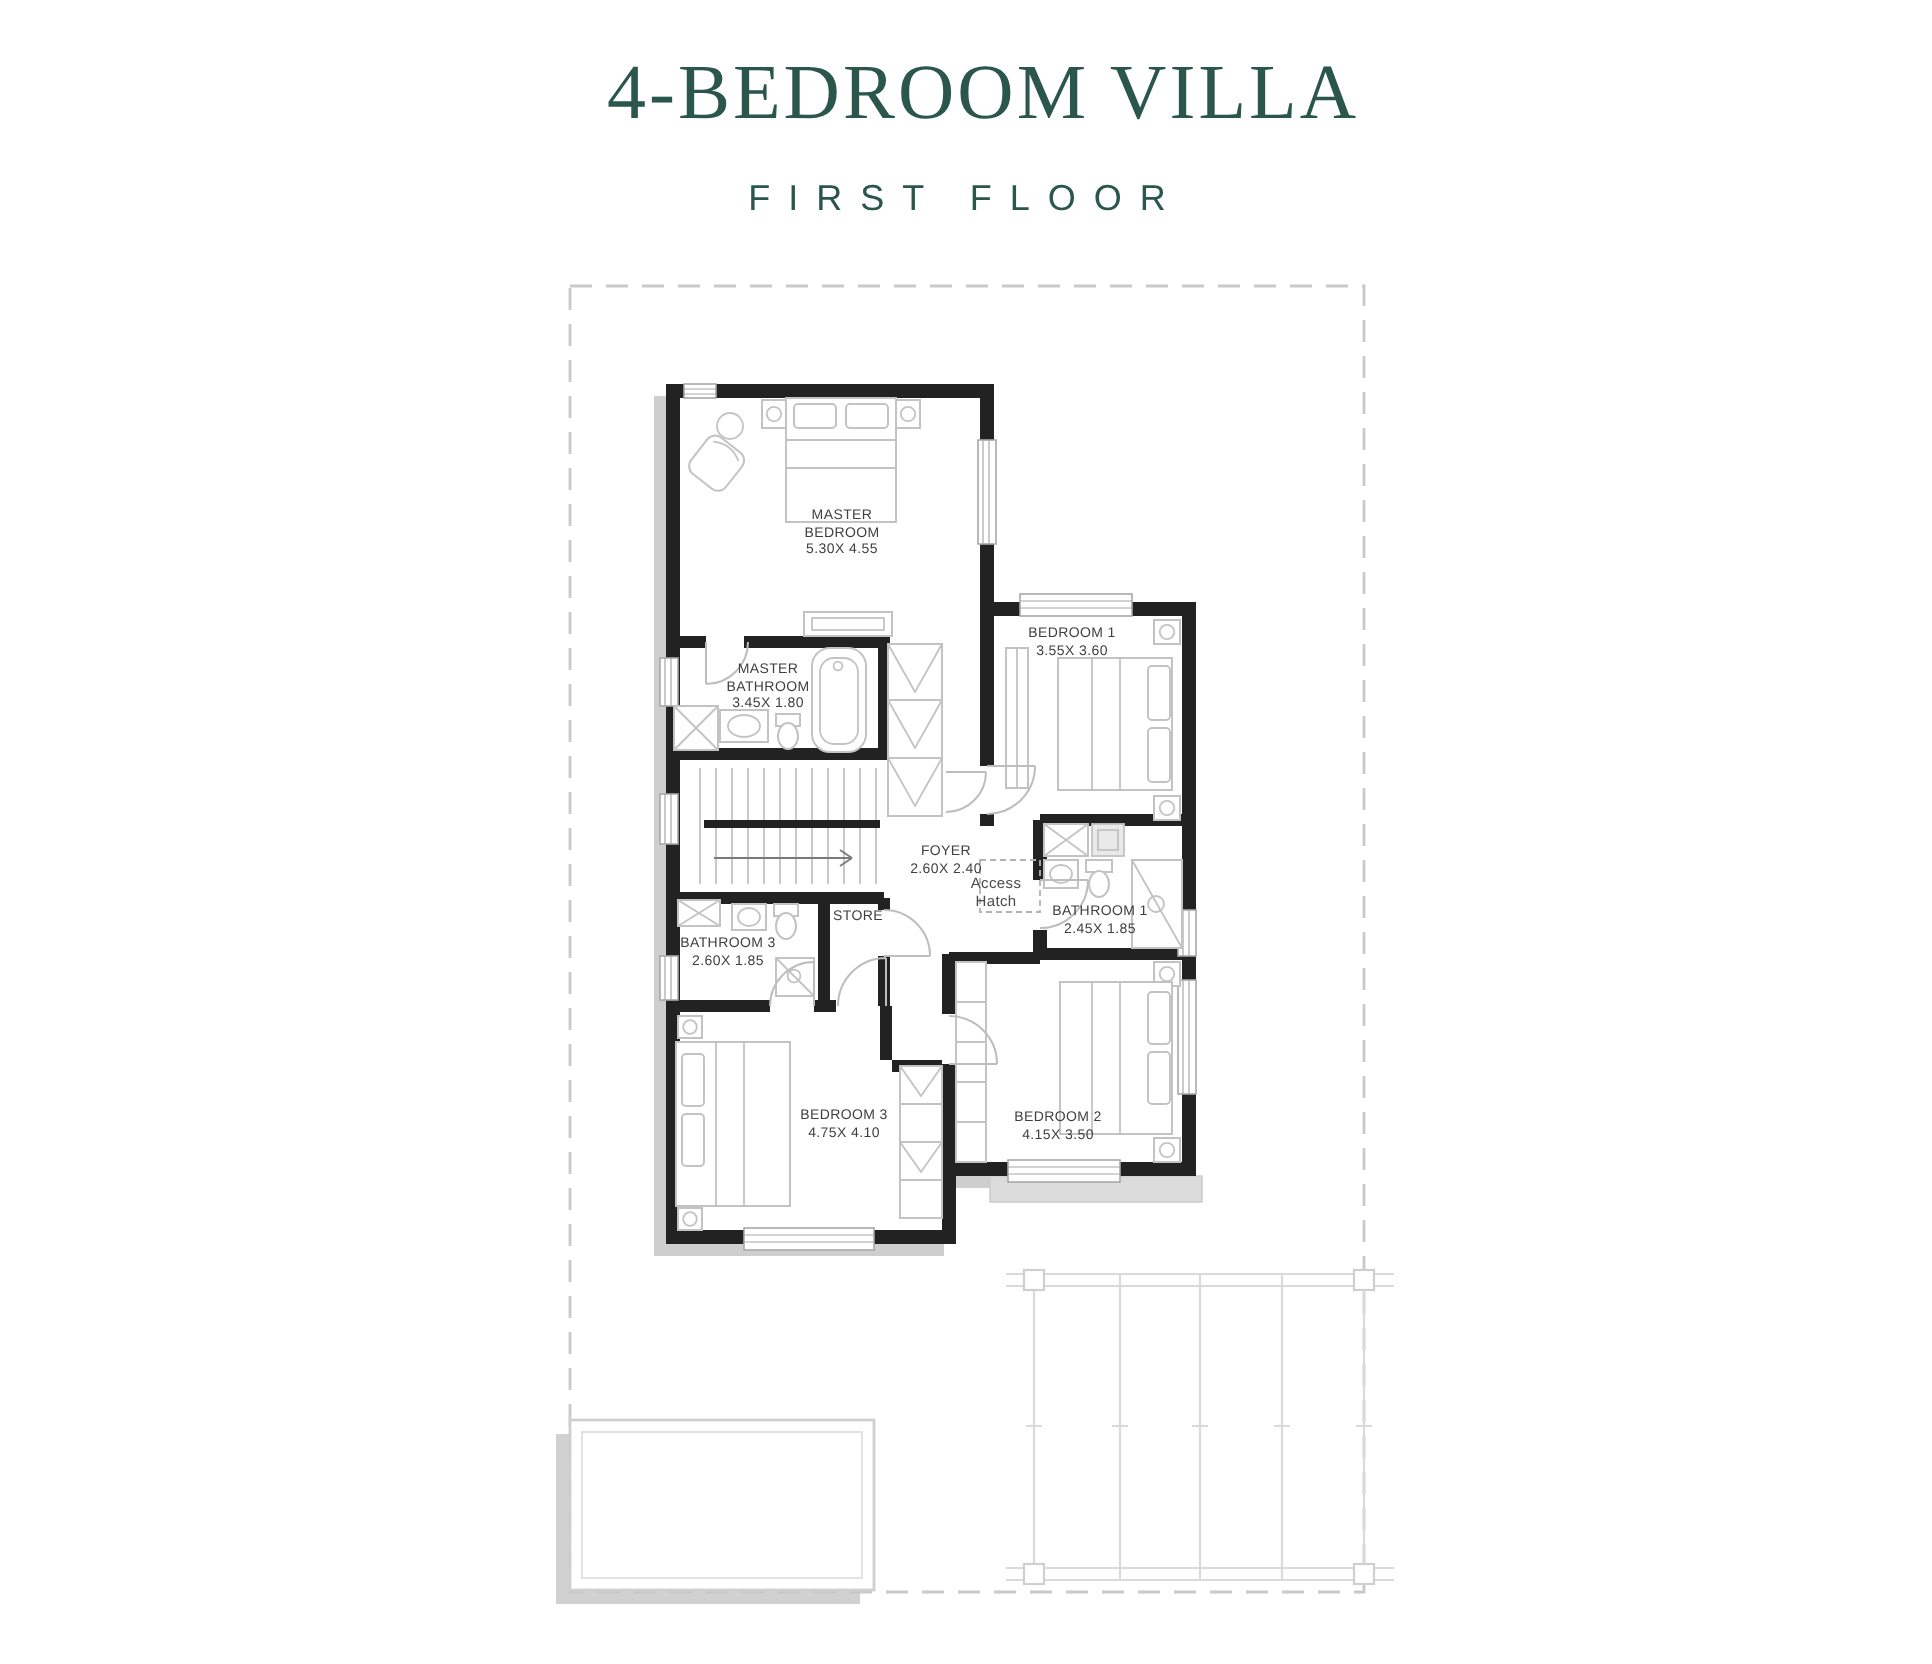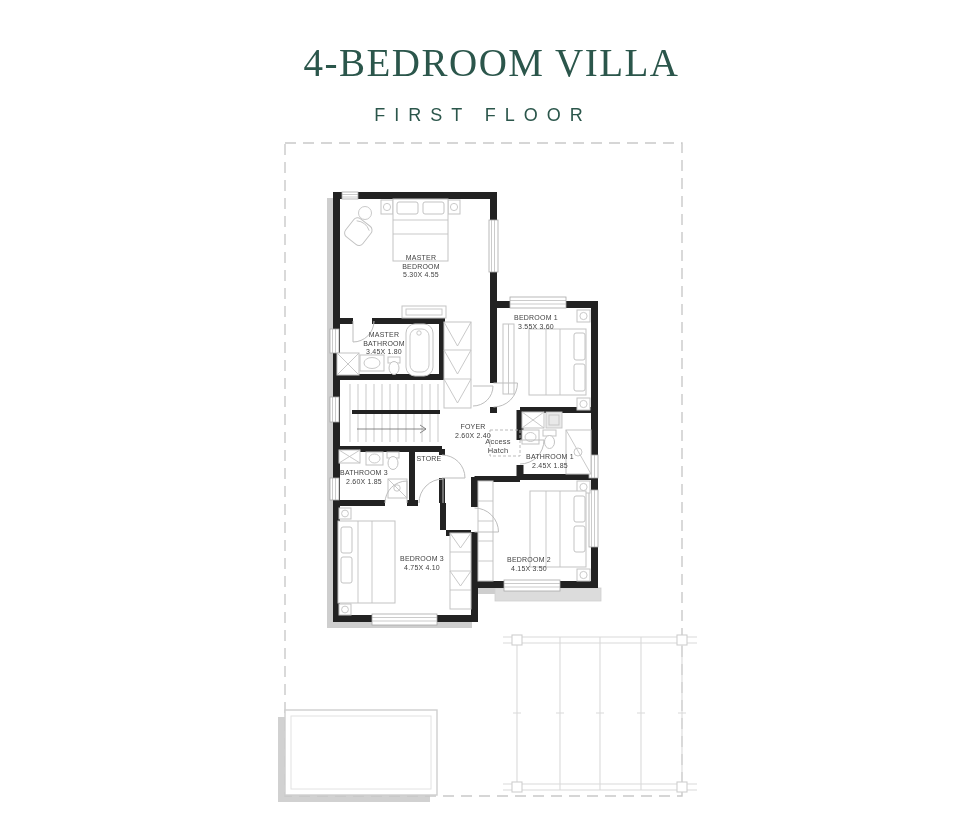--- a/index.html
+++ b/index.html
@@ -1,19 +1,19 @@
 <!DOCTYPE html>
 <html><head>
 <meta charset="utf-8">
 <style>
   html,body{margin:0;padding:0;background:#fff;}
   .page{position:relative;width:966px;height:832px;background:#fff;overflow:hidden;
         font-family:"Liberation Sans",sans-serif;}
   header{position:absolute;top:0;left:0;width:966px;text-align:center;}
-  h1{margin:40px 0 0 0;font-family:"Liberation Serif",serif;font-weight:500;
+  h1{margin:24px 0 0 0;font-family:"Liberation Serif",serif;font-weight:500;
      font-size:39px;letter-spacing:1.5px;color:#2b564b;padding-left:17px;}
   .subtitle{margin-top:20px;font-size:18px;font-weight:400;letter-spacing:9px;
      color:#2b564b;}
   .plan{position:absolute;left:0;top:0;width:966px;height:832px;}
   svg{position:absolute;left:0;top:0;}
   .lbl{position:absolute;transform:translate(-50%,-50%);text-align:center;
        font-size:7px;line-height:8.5px;color:#3f3f3f;letter-spacing:.2px;
        white-space:nowrap;}
   .lbl.hatch{font-size:7.5px;color:#4a4a4a;line-height:9px;}
   

